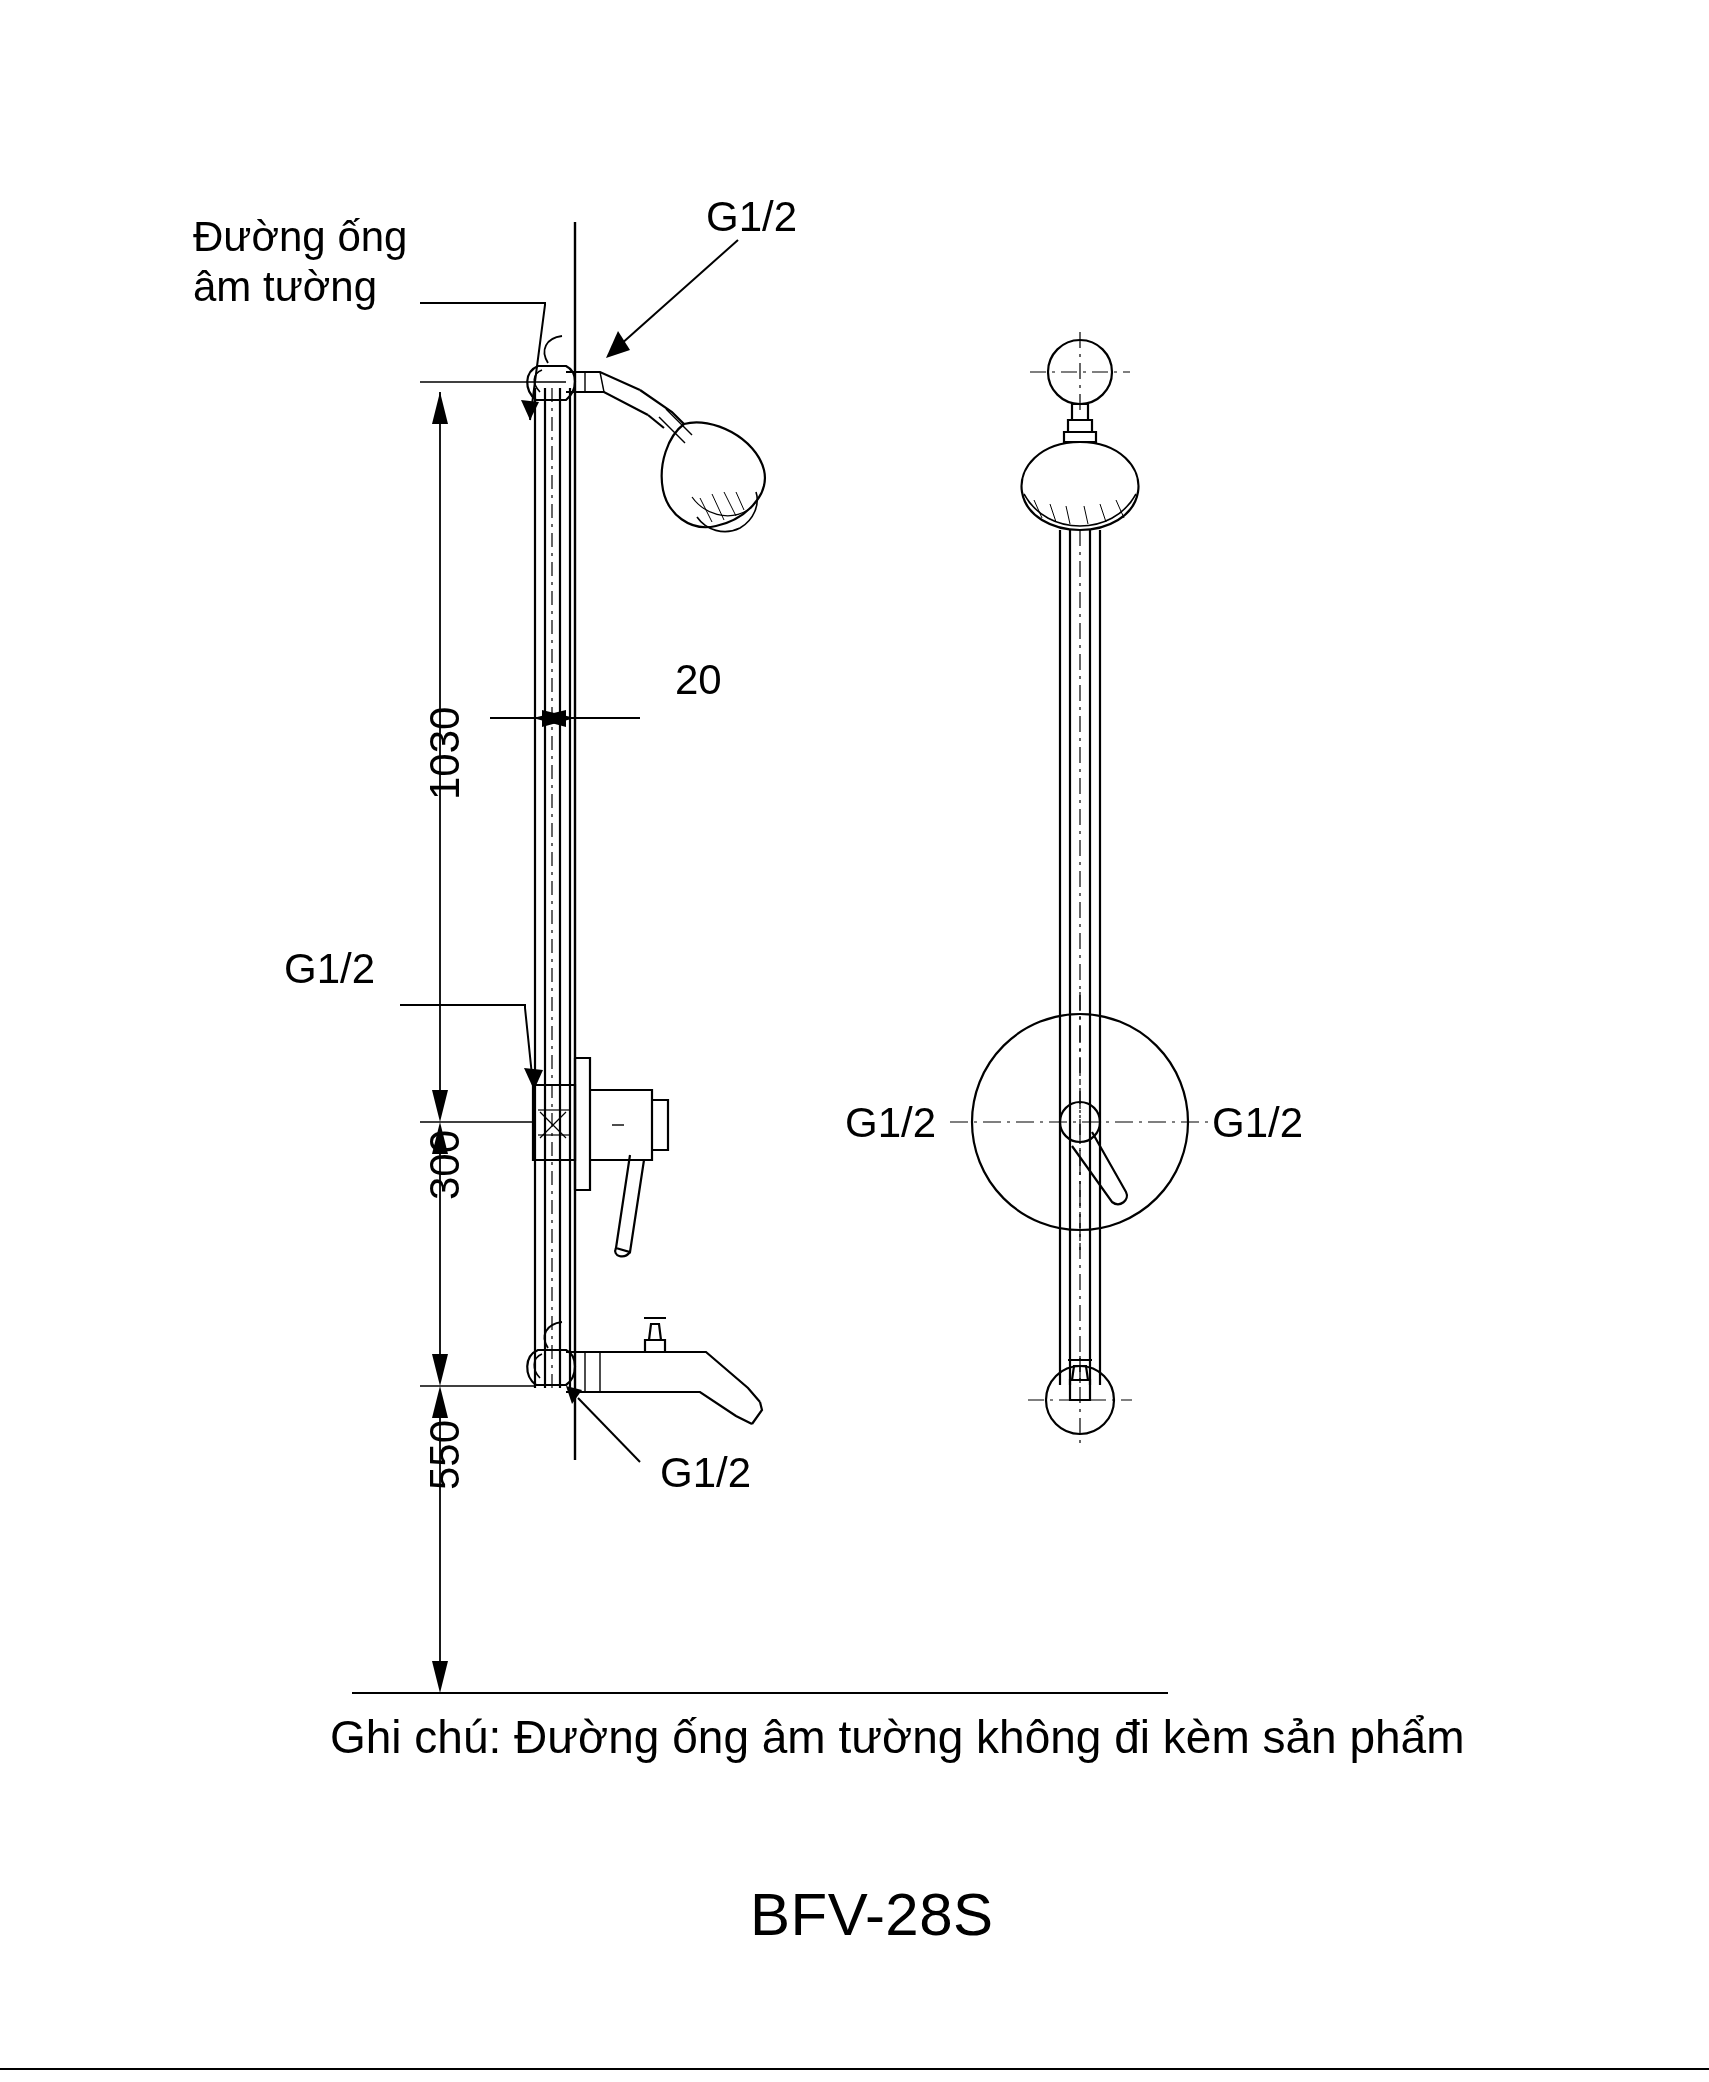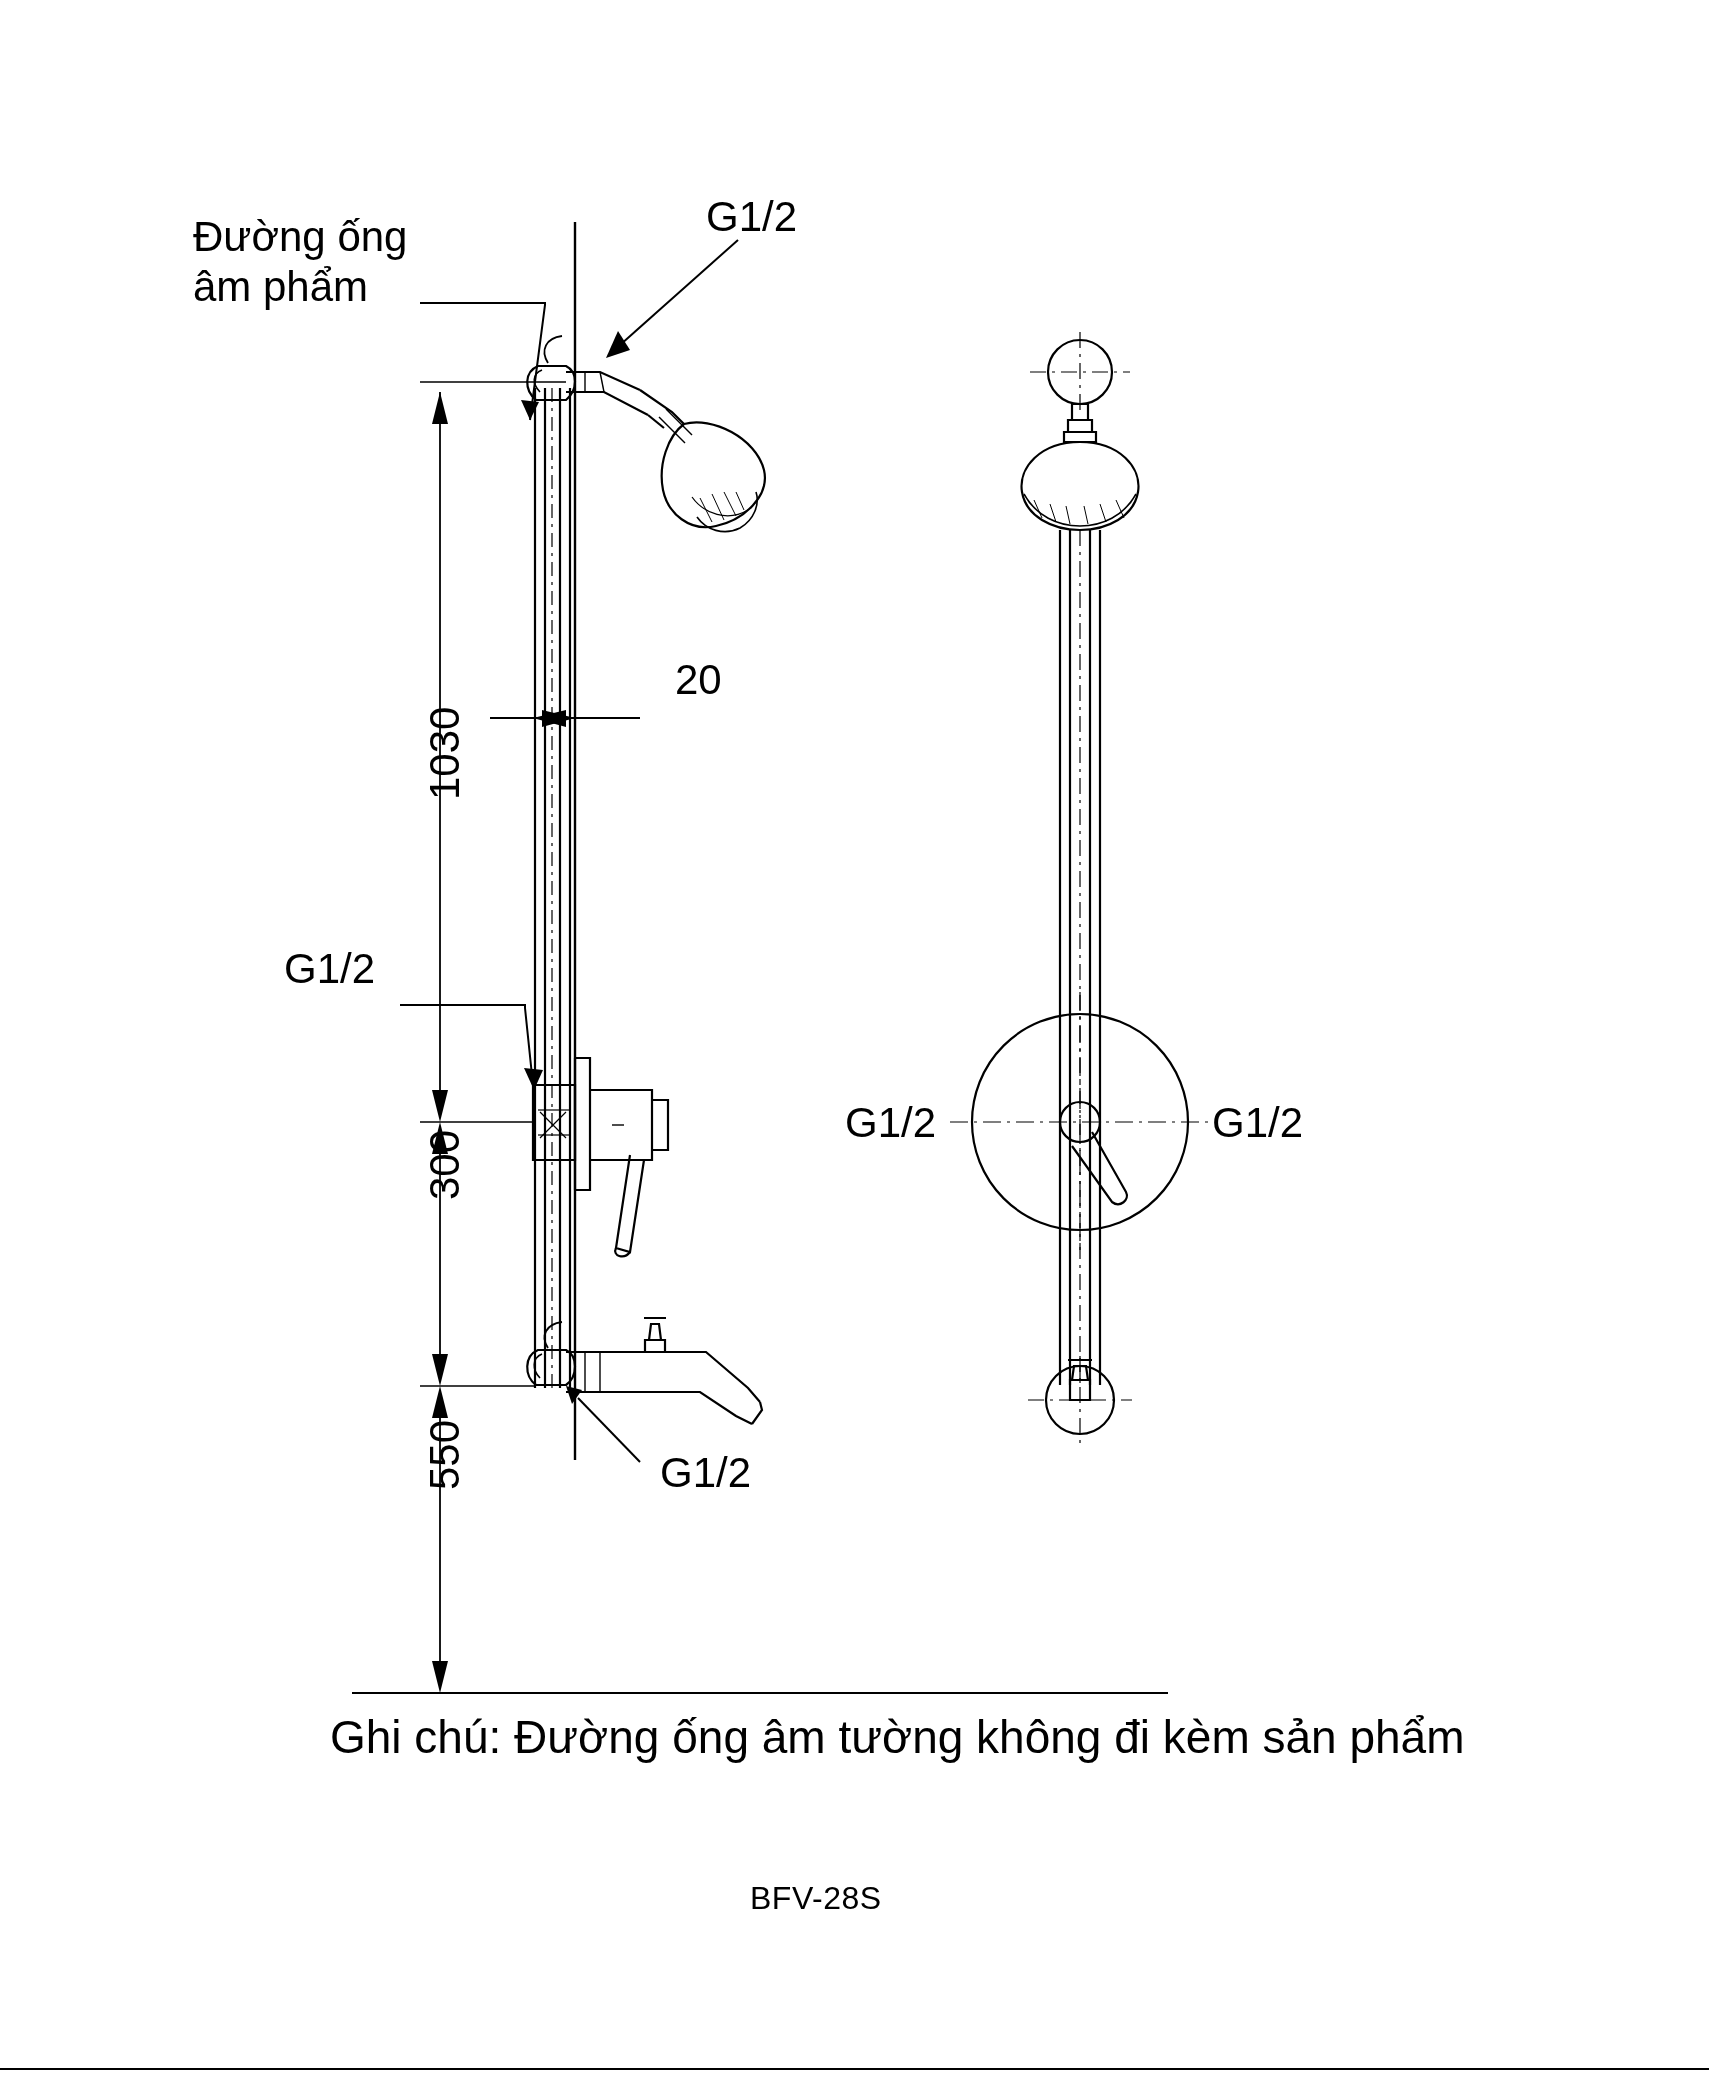--- a/index.html
+++ b/index.html
@@ -29,21 +29,21 @@
     white-space: pre;
     line-height: 1.18;
   }
   .lbl.big {
     font-size: 42px;
   }
   .lbl.note {
     font-size: 46px;
   }
   .lbl.model {
-    font-size: 32px;
+    font-size: 60px;
     letter-spacing: 0.5px;
   }
   .vert {
     transform-origin: left top;
     transform: rotate(-90deg);
   }
   .bottomrule {
     position: absolute;
     left: 0;
     top: 2068px;
@@ -192,21 +192,21 @@
     <path d="M1074 1366 L1086 1366 L1088 1380 L1072 1380 Z"></path>
     <path d="M1068 1360 L1092 1360" stroke-width="2"></path>
   </g>
 
   <g stroke="#000000" fill="none" stroke-width="2">
     <line x1="972" y1="1122" x2="1020" y2="1122" stroke-width="0"></line>
   </g>
 </svg>
 
 <div class="lbl big" style="left:193px; top:212px;"><span>Đường ống
-âm phẩm</span></div>
+âm tường</span></div>
 
 <div class="lbl big" style="left:706px; top:192px;">G1/2</div>
 
 <div class="lbl big" style="left:284px; top:944px;">G1/2</div>
 
 <div class="lbl big" style="left:660px; top:1448px;">G1/2</div>
 
 <div class="lbl big" style="left:845px; top:1098px;">G1/2</div>
 
 <div class="lbl big" style="left:1212px; top:1098px;">G1/2</div>

